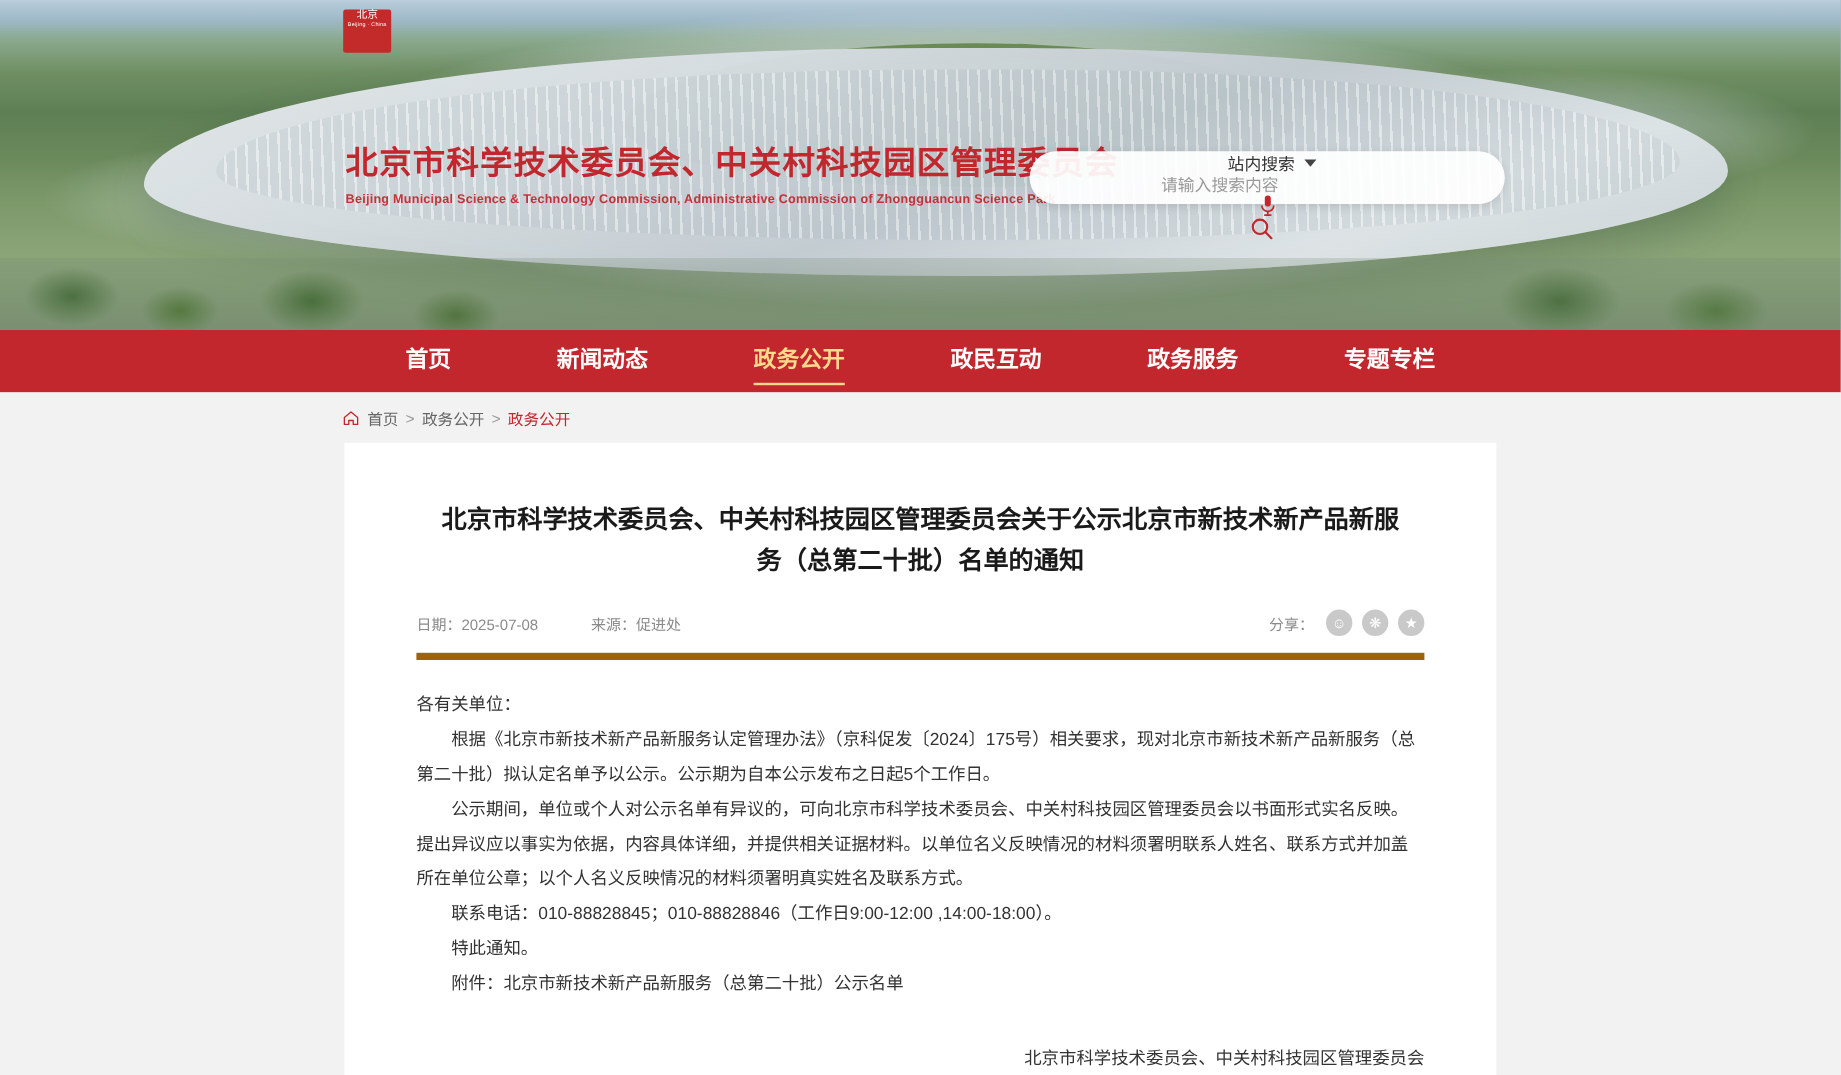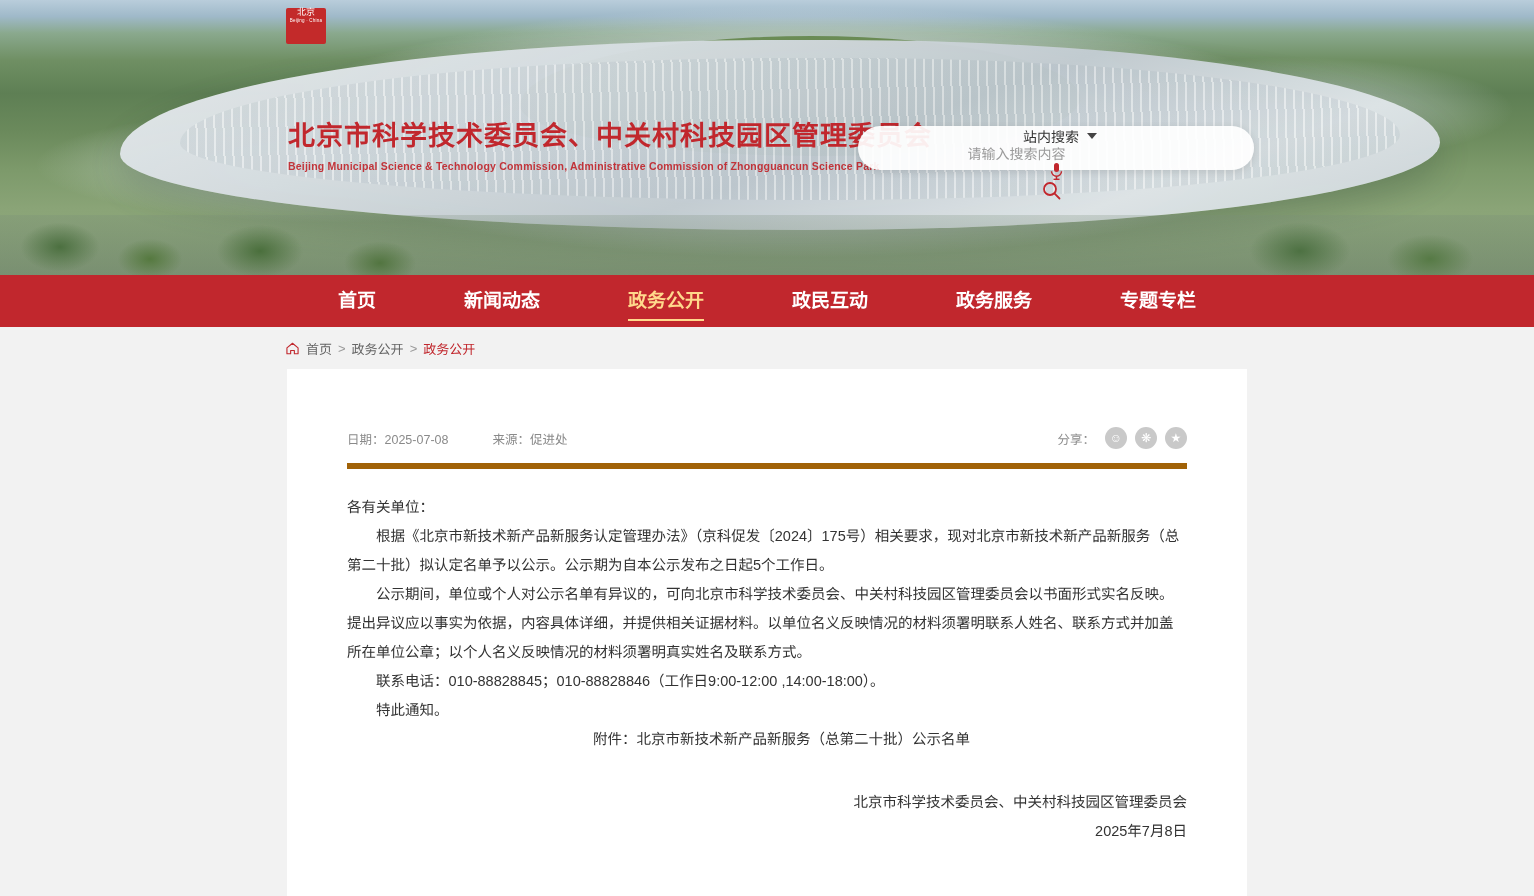--- a/index.html
+++ b/index.html
@@ -249,21 +249,21 @@
   }
   .art-body {
     margin-top: 24px;
     font-size: 14.5px;
     line-height: 2.0;
     color: #333;
     font-family: "Liberation Sans","DejaVu Sans", sans-serif;
   }
   .art-body p { margin: 0; }
   .indent { text-indent: 2em; }
-  .attach { margin-top: 34px; text-indent: 2em; text-align: center; }
+  .attach { margin-top: 34px; text-indent: 2em; }
   .signature {
     margin-top: 34px;
     text-align: right;
     font-size: 14.5px;
     line-height: 2.0;
     color:#333;
   }
 </style>
 </head>
 <body>
@@ -328,20 +328,21 @@
   </span>
   <a href="#">首页</a>
   <span class="gt">&gt;</span>
   <a href="#">政务公开</a>
   <span class="gt">&gt;</span>
   <a href="#" class="cur">政务公开</a>
 </div>
 
 <div class="page-wrap">
   <article class="article">
+    <h1 class="art-title">北京市科学技术委员会、中关村科技园区管理委员会关于公示北京市新技术新产品新服务（总第二十批）名单的通知</h1>
 
     <div class="art-meta">
       <span class="m-date">
         <span>日期：</span><span>2025-07-08</span>
       </span>
       <span>
         <span>来源：</span><span>促进处</span>
       </span>
       <span class="spacer"></span>
       <span class="share-label">分享：</span>

